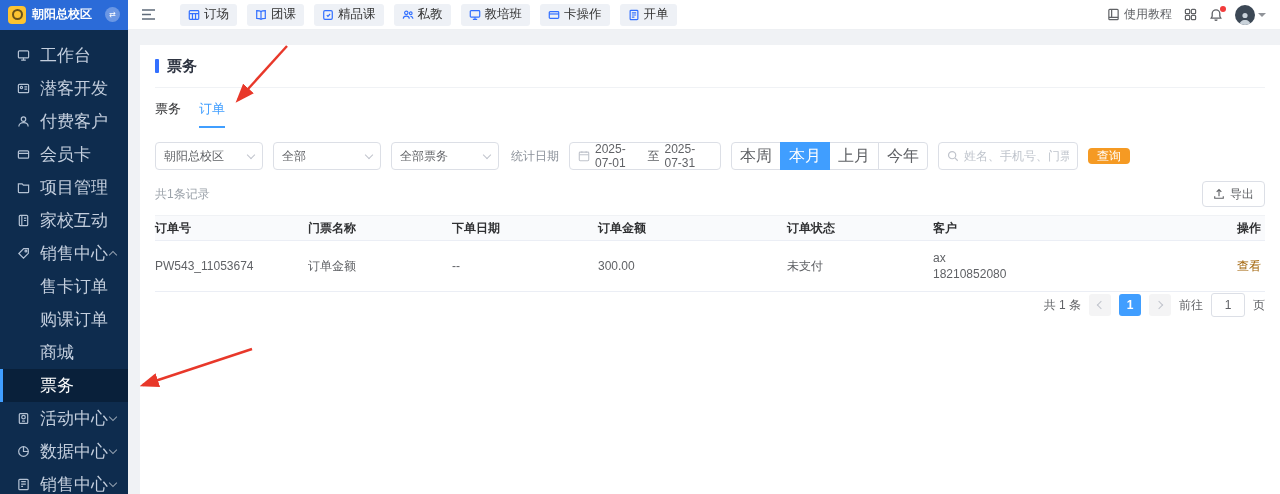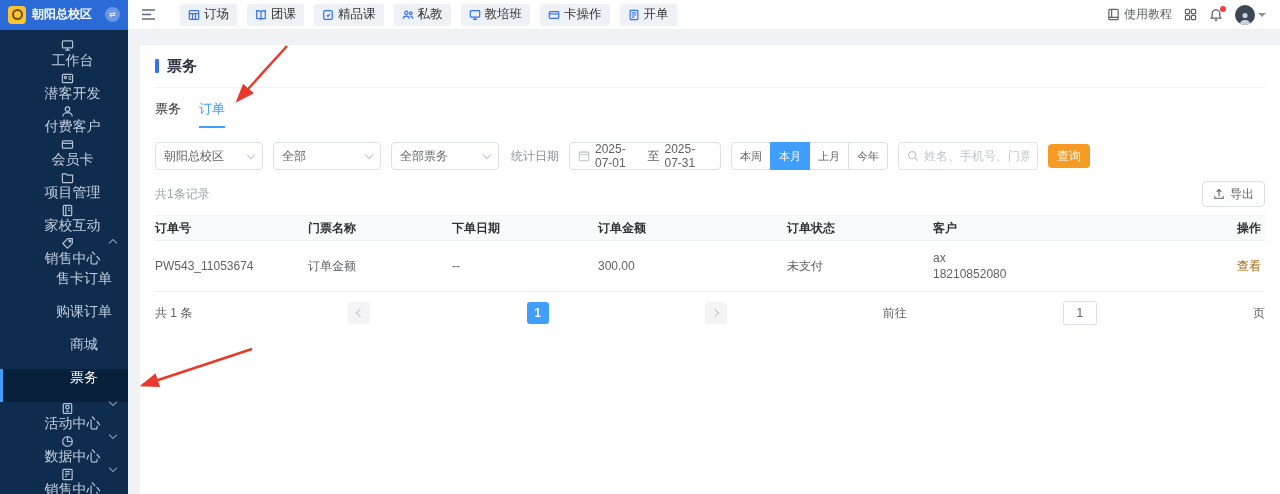--- a/index.html
+++ b/index.html
@@ -22,21 +22,21 @@
   .tutorial { display:flex; align-items:center; gap:4px; font-size:12px; cursor:pointer; }
   .icon-btn { position:relative; display:flex; align-items:center; cursor:pointer; color:#606266; }
   .bell-dot { position:absolute; top:-2px; right:-3px; width:6px; height:6px; background:#f23c3c; border-radius:50%; }
   .avatar-wrap { display:flex; align-items:center; gap:3px; cursor:pointer; }
   .avatar { width:20px; height:20px; border-radius:50%; background:#3c4855; display:flex; align-items:end; justify-content:center; overflow:hidden; }
   .avatar svg { color:#c9d2da; }
   .caret { width:0; height:0; border-left:4px solid transparent; border-right:4px solid transparent; border-top:4px solid #909399; }
 
   
   .sidebar { position:absolute; top:30px; left:0; bottom:0; width:128px; background:#0e2c4e; padding-top:9px; z-index:10; }
-  .side-item { height:33px; display:flex; align-items:center; padding-left:17px; color:#c3cedd; font-size:14px; cursor:pointer; position:relative;flex-direction:column; }
+  .side-item { height:33px; display:flex; align-items:center; padding-left:17px; color:#c3cedd; font-size:17px; cursor:pointer; position:relative; }
   .side-item .s-icon { width:14px; display:flex; margin-right:9px; color:#b4c2d4; }
   .side-item.sub { padding-left:40px; }
   .side-item.active { background:#09203a; color:#fff; }
   .side-item.active::before { content:""; position:absolute; left:0; top:0; bottom:0; width:3px; background:#409eff; }
   .chev { position:absolute; right:12px; width:6px; height:6px; border-right:1.2px solid rgba(255,255,255,.55); border-bottom:1.2px solid rgba(255,255,255,.55); }
   .chev.down { transform:rotate(45deg); margin-top:-3px; }
   .chev.up { transform:rotate(-135deg); margin-top:3px; }
 
   
   .main { position:absolute; top:30px; left:128px; right:0; bottom:0; background:#f0f2f5; }
@@ -49,42 +49,42 @@
   .tab.active { color:#409eff; border-bottom-color:#409eff; }
 
   .filter-row { display:flex; align-items:center; margin-top:14px; gap:10px; }
   .select { width:108px; height:28px; border:1px solid #dcdfe6; border-radius:4px; display:flex; align-items:center; padding:0 8px; color:#606266; cursor:pointer; background:#fff; }
   .select .sel-text { flex:1; white-space:nowrap; overflow:hidden; }
   .sel-chev { width:6px; height:6px; border-right:1.2px solid #c0c4cc; border-bottom:1.2px solid #c0c4cc; transform:rotate(45deg); margin-top:-3px; }
   .date-label { color:#8a9099; margin-left:2px; }
   .date-input { height:28px; width:152px; border:1px solid #dcdfe6; border-radius:4px; display:flex; align-items:center; gap:5px; padding:0 8px; color:#606266; background:#fff; cursor:pointer; }
   .date-input svg { color:#c0c4cc; flex-shrink:0; }
   .range-group { display:flex; }
-  .range-btn { height:28px; line-height:26px; padding:0 8px; border:1px solid #dcdfe6; background:#fff; color:#606266; font-size:11px; cursor:pointer; margin-left:-1px; }
+  .range-btn { height:28px; line-height:26px; padding:0 8px; border:1px solid #dcdfe6; background:#fff; color:#606266; font-size:16px; cursor:pointer; margin-left:-1px; }
   .range-btn:first-child { border-radius:4px 0 0 4px; margin-left:0; }
   .range-btn:last-child { border-radius:0 4px 4px 0; }
   .range-btn.active { background:#409eff; border-color:#409eff; color:#fff; position:relative; z-index:1; }
   .search-box { height:28px; width:140px; border:1px solid #dcdfe6; border-radius:4px; display:flex; align-items:center; padding:0 8px; gap:5px; background:#fff; }
   .search-box svg { color:#c0c4cc; flex-shrink:0; }
   .search-box input { border:none; outline:none; width:100%; font-size:12px; color:#606266; font-family:inherit; }
   .search-box input::placeholder { color:#bfc4cc; }
-  .query-btn { height:24px; padding:0 9px; background:#f59a23; color:#fff; border:none; border-radius:4px; font-size:12px; cursor:pointer; font-family:inherit; }
+  .query-btn { height:16px; padding:0 9px; background:#f59a23; color:#fff; border:none; border-radius:4px; font-size:12px; cursor:pointer; font-family:inherit; }
 
   .records-row { display:flex; align-items:center; justify-content:space-between; margin-top:11px; }
   .records-text { color:#9aa1a9; }
   .export-btn { height:26px; display:flex; align-items:center; gap:5px; border:1px solid #dcdfe6; border-radius:4px; background:#fff; padding:0 10px; color:#606266; font-size:12px; cursor:pointer; font-family:inherit; }
 
   table.grid { width:100%; border-collapse:collapse; table-layout:fixed; margin-top:8px; }
   .grid th { height:25px; text-align:left; font-size:12px; color:#303133; font-weight:bold; background:#f9fafc; border-top:1px solid #f0f2f5; border-bottom:1px solid #ebeef5; padding:0; }
   .grid td { border-bottom:1px solid #ebeef5; padding:9px 0; font-size:12px; color:#606266; vertical-align:middle; }
   .grid th:last-child, .grid td:last-child { text-align:right; padding-right:4px; }
   .cust-line { line-height:16px; }
   .link { color:#a16207; cursor:pointer; }
 
-  .pagination { display:flex; align-items:center; justify-content:space-between; gap:8px; margin-top:9px; color:#606266; }
+  .pagination { display:flex; align-items:center; justify-content:flex-end; gap:8px; margin-top:1px; color:#606266; }
   .pg-btn { width:22px; height:22px; background:#f4f4f5; border-radius:3px; display:flex; align-items:center; justify-content:center; color:#c0c4cc; cursor:pointer; }
   .pg-btn .pchev { width:6px; height:6px; border-right:1.4px solid #c0c4cc; border-bottom:1.4px solid #c0c4cc; }
   .pchev.left { transform:rotate(135deg); margin-left:2px; }
   .pchev.right { transform:rotate(-45deg); margin-right:2px; }
   .pg-page { width:22px; height:22px; background:#409eff; color:#fff; border-radius:3px; display:flex; align-items:center; justify-content:center; font-weight:bold; cursor:pointer; }
   .goto-input { width:34px; height:24px; border:1px solid #dcdfe6; border-radius:3px; text-align:center; font-size:12px; color:#606266; outline:none; font-family:inherit; }
 
   .arrows { position:absolute; inset:0; z-index:60; pointer-events:none; }
 </style>
 </head>

